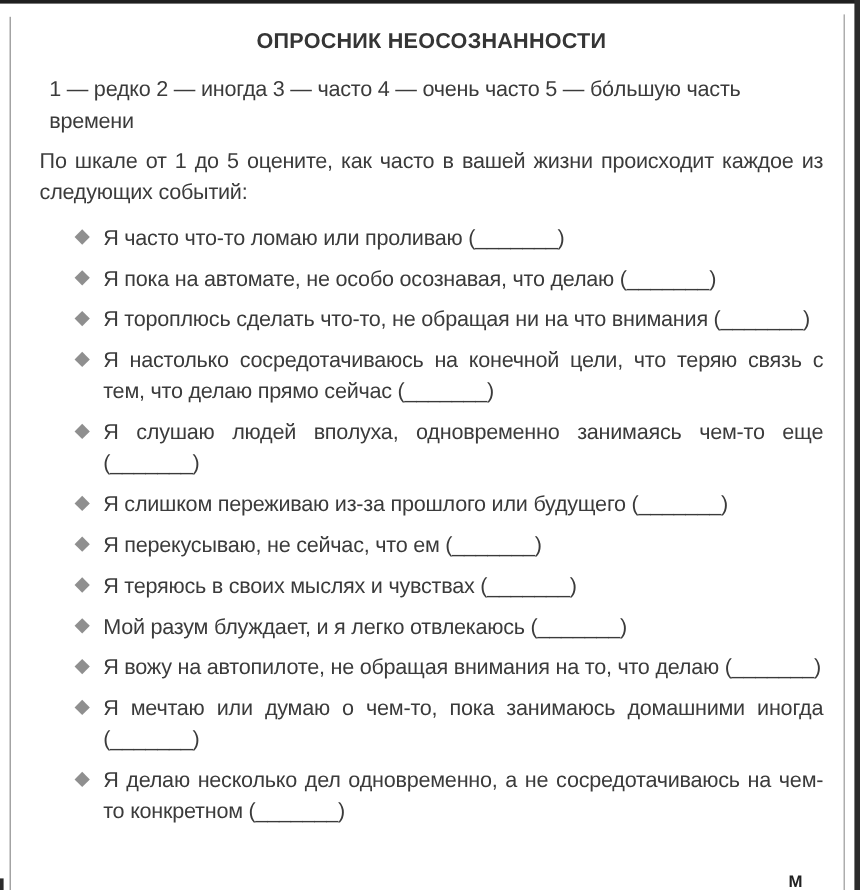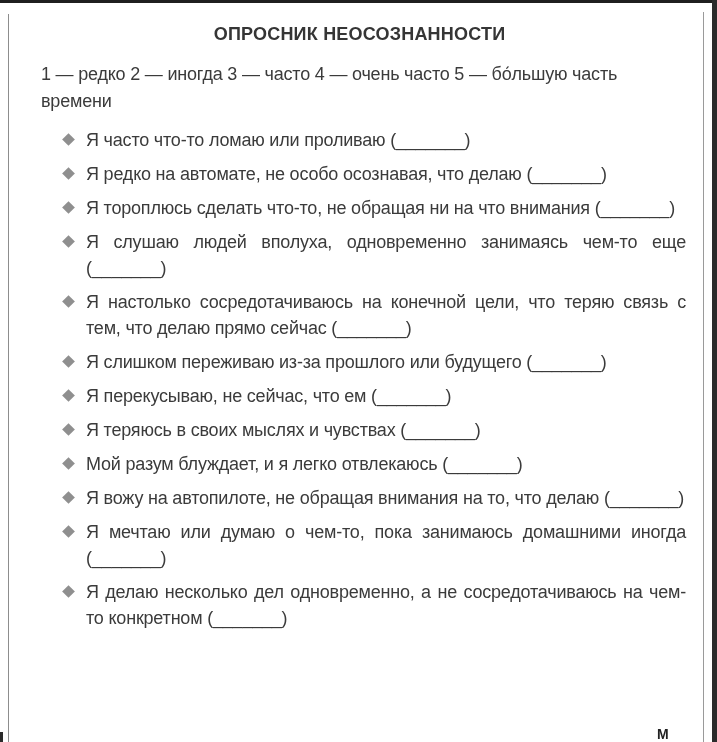--- a/index.html
+++ b/index.html
@@ -65,44 +65,45 @@
 
   <div class="frame-top"></div>
   <div class="frame-left"></div>
   <div class="frame-right-inner"></div>
   <div class="frame-right-outer"></div>
   <div class="corner-mark"></div>
 
   <div class="content">
     <h1 class="title">ОПРОСНИК НЕОСОЗНАННОСТИ</h1>
     <p class="scale-note">1 — редко 2 — иногда 3 — часто 4 — очень часто 5 — бо́льшую часть времени</p>
+    <p class="instruction">По шкале от 1 до 5 оцените, как часто в вашей жизни происходит каждое из следующих событий:</p>
     <ul class="q-list" id="q-list">
   <li class="q-item">
     <span class="bullet"></span>
     <span class="q-text">Я часто что-то ломаю или проливаю (_______)</span>
   </li>
 
   <li class="q-item">
     <span class="bullet"></span>
-    <span class="q-text">Я редко на автомате, не особо осознавая, что делаю (_______)</span>
+    <span class="q-text">Я пока на автомате, не особо осознавая, что делаю (_______)</span>
   </li>
 
   <li class="q-item">
     <span class="bullet"></span>
     <span class="q-text">Я тороплюсь сделать что-то, не обращая ни на что внимания (_______)</span>
   </li>
 
   <li class="q-item">
     <span class="bullet"></span>
-    <span class="q-text">Я слушаю людей вполуха, одновременно занимаясь чем-то еще (_______)</span>
+    <span class="q-text">Я настолько сосредотачиваюсь на конечной цели, что теряю связь с тем, что делаю прямо сейчас (_______)</span>
   </li>
 
   <li class="q-item">
     <span class="bullet"></span>
-    <span class="q-text">Я настолько сосредотачиваюсь на конечной цели, что теряю связь с тем, что делаю прямо сейчас (_______)</span>
+    <span class="q-text">Я слушаю людей вполуха, одновременно занимаясь чем-то еще (_______)</span>
   </li>
 
   <li class="q-item">
     <span class="bullet"></span>
     <span class="q-text">Я слишком переживаю из-за прошлого или будущего (_______)</span>
   </li>
 
   <li class="q-item">
     <span class="bullet"></span>
     <span class="q-text">Я перекусываю, не сейчас, что ем (_______)</span>

